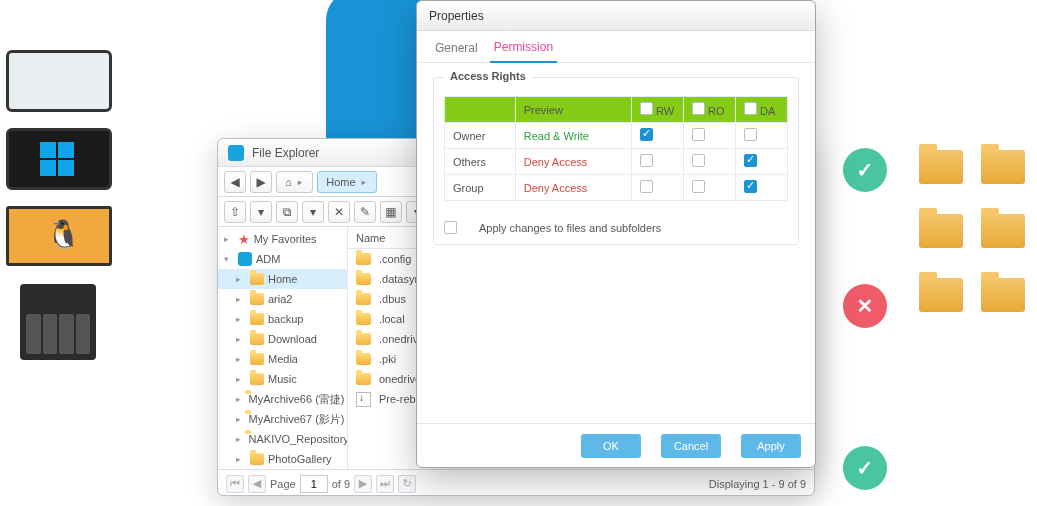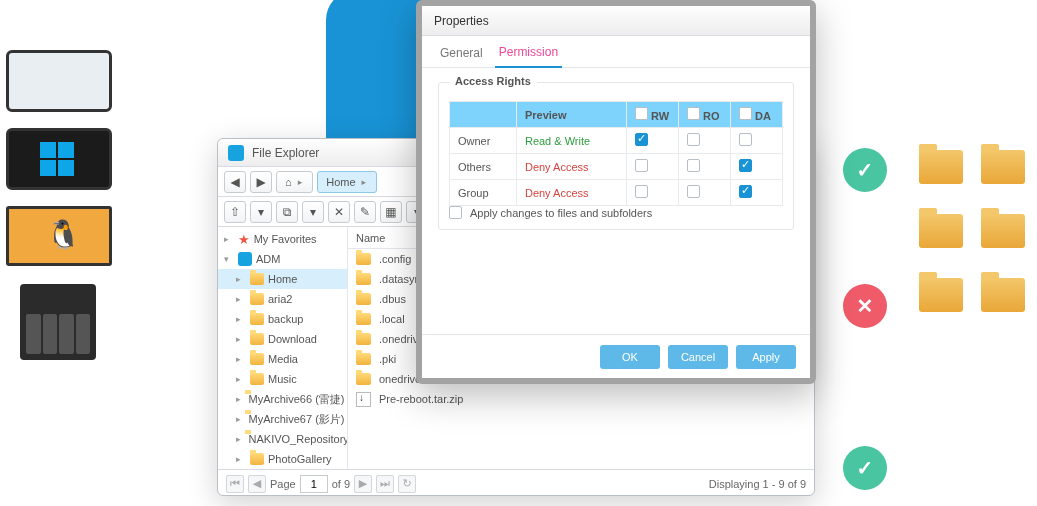--- a/index.html
+++ b/index.html
@@ -55,39 +55,39 @@
 .list-row{display:flex;align-items:center;height:20px;padding:0 8px;gap:8px;font-size:11px}
 .list-row .fico{width:15px;height:12px;background:linear-gradient(#ffd97a,#f2b33d);border-radius:2px;position:relative}
 .list-row .fico::before{content:"";position:absolute;top:-3px;left:0;width:6px;height:4px;background:#ffd97a;border-radius:1px 1px 0 0}
 .list-row .zico{width:15px;height:15px;background:#fff;border:1px solid #bbb;position:relative}
 .list-row .zico::after{content:"↓";position:absolute;top:-1px;left:2px;font-size:10px;color:#333}
 .fe-status{height:28px;border-top:1px solid #d7dade;display:flex;align-items:center;padding:0 8px;font-size:11px;color:#666;justify-content:space-between}
 .pgbtn{border:1px solid #d3d7db;background:#f6f7f8;border-radius:2px;height:18px;width:18px;display:flex;align-items:center;justify-content:center;color:#aaa;cursor:pointer}
 .pginput{width:28px;height:18px;border:1px solid #c7ccd1;text-align:center;font-size:11px}
 
 
-.props{position:absolute;left:416px;top:0;width:400px;height:384px;background:#fff;border:6px solid #a3a3a3;border-radius:6px;box-shadow:0 12px 36px rgba(0,0,0,.26)}
+.props{position:absolute;left:416px;top:0;width:400px;height:468px;background:#fff;border:1px solid #a3a3a3;border-radius:6px;box-shadow:0 12px 36px rgba(0,0,0,.26)}
 .props-title{height:30px;background:linear-gradient(#fefefe,#ededed);border-bottom:1px solid #d7dade;display:flex;align-items:center;padding:0 12px;border-radius:6px 6px 0 0;font-size:12px;color:#333}
 .props-tabs{height:32px;border-bottom:1px solid #e3e6ea;display:flex;align-items:flex-end;padding:0 14px;gap:8px}
 .ptab{padding:0 4px 7px;font-size:12px;color:#777;cursor:pointer}
 .ptab.active{color:#ec4899;border-bottom:2px solid #1993d6;margin-bottom:-1px}
 .props-body{padding:14px 16px}
 .fieldset{border:1px solid #e3e6ea;border-radius:3px;padding:18px 10px 10px;position:relative}
 .legend{position:absolute;top:-8px;left:10px;background:#fff;padding:0 6px;font-size:11px;font-weight:bold;color:#555}
 .rights{width:100%;border-collapse:collapse;font-size:11px}
 .rights th,.rights td{border:1px solid #e8ebee;padding:5px 8px;text-align:left}
-.rights th{background:#7dd3fc;font-weight:bold;color:#555}
+.rights th{background:#84cc16;font-weight:normal;color:#555}
 .rights th.c,.rights td.c{text-align:left;width:52px}
 .cb{width:13px;height:13px;border:1px solid #b8bec5;border-radius:2px;display:inline-block;position:relative;cursor:pointer;background:#fff}
 .cb.on{background:#1993d6;border-color:#1993d6}
 .cb.on::after{content:"✓";color:#fff;position:absolute;top:-2px;left:1px;font-size:11px}
 .txt-green{color:#2e9e3f}
 .txt-red{color:#d4443e}
-.apply-row{display:flex;align-items:center;gap:8px;margin-top:0;font-size:11px;color:#555}
-.props-foot{position:absolute;bottom:0;left:0;right:0;height:44px;border-top:1px solid #e3e6ea;display:flex;align-items:center;justify-content:flex-end;gap:8px;padding:0 14px}
+.apply-row{display:flex;align-items:center;gap:22px;margin-top:20px;font-size:11px;color:#555}
+.props-foot{position:absolute;bottom:0;left:0;right:0;height:44px;border-top:1px solid #e3e6ea;display:flex;align-items:center;justify-content:flex-end;gap:20px;padding:0 14px}
 .btn{min-width:60px;height:24px;border:none;border-radius:3px;background:#5fb9e8;color:#fff;font-size:11px;cursor:pointer}
 .props-foot .sp{flex:1}
 
 
 .cloud{position:absolute;left:326px;top:-10px;width:220px;height:200px;background:#1993d6;border-radius:30px;z-index:-1}
 </style>
 </head>
 <body>
 
 <div class="bg-left">

